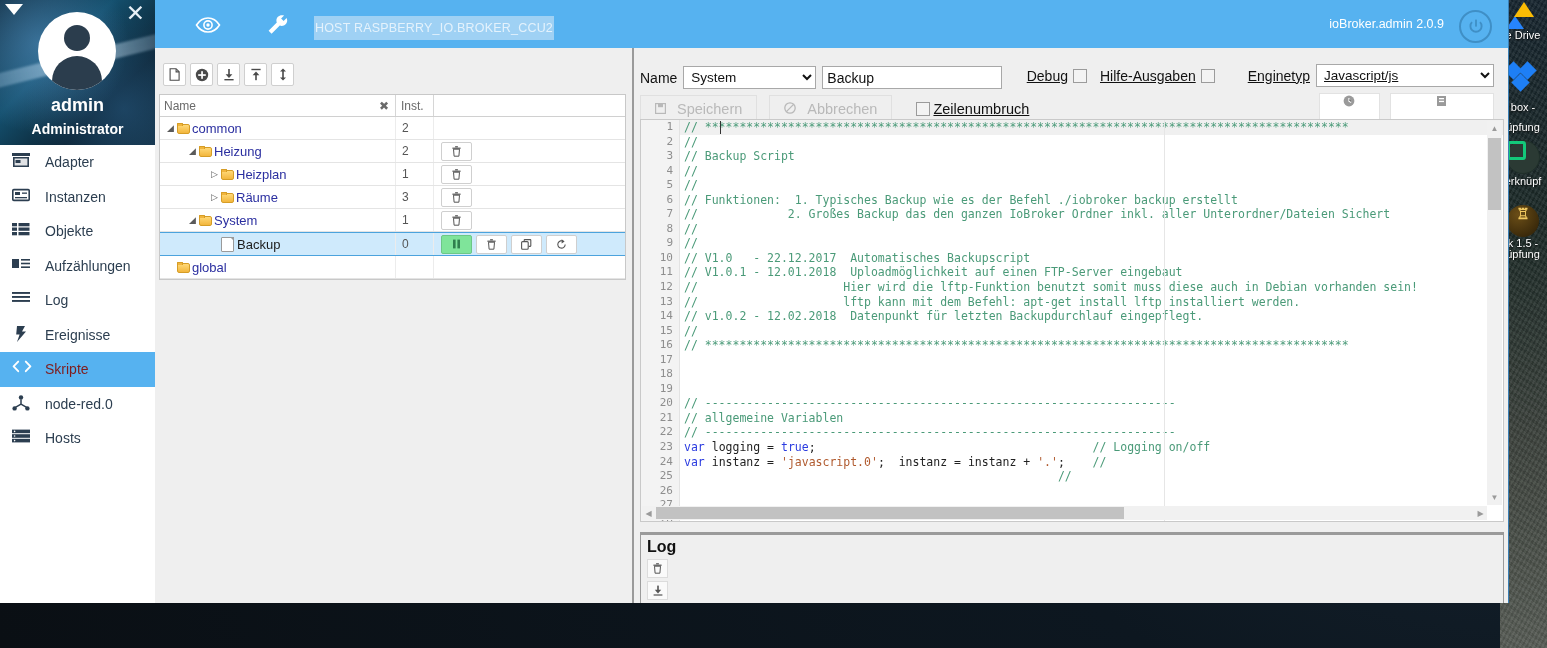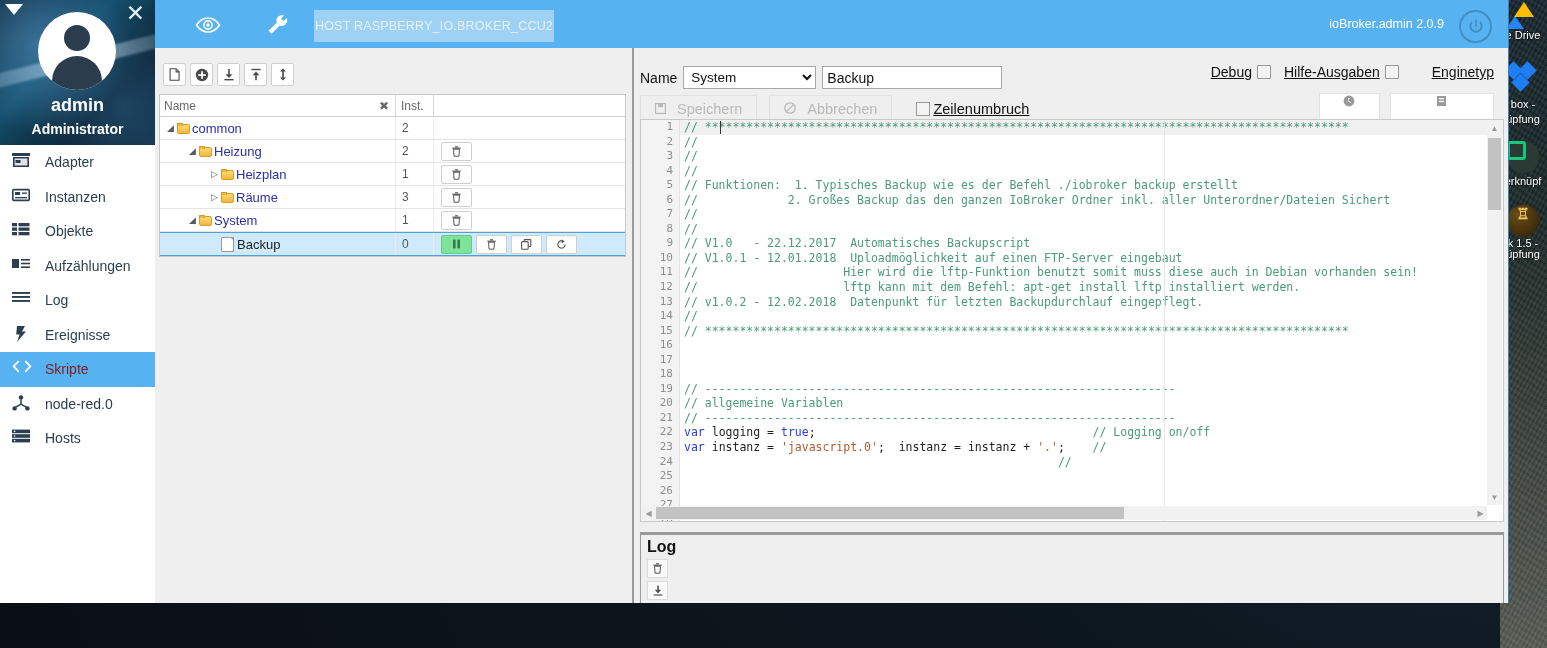--- a/index.html
+++ b/index.html
@@ -124,21 +124,21 @@
     height:17px;min-width:21px;padding:0 4px;background:#fff;border:1px solid #cfcfcf;border-radius:2px;
     display:flex;align-items:center;justify-content:center;cursor:pointer;color:#555;
   }
   .abtn.green{background:#7fe49a;border-color:#6cc787;}
   .abtn svg{display:block;}
 
   
   .hdr{position:absolute;left:155px;top:0;width:1353px;height:48px;background:#56b2f0;}
   .hdr-ico{position:absolute;top:12px;width:26px;height:26px;display:flex;align-items:center;justify-content:center;color:#fff;cursor:pointer;}
   .hostbox{
-    position:absolute;left:159px;top:10px;width:240px;height:32px;background:#9fd1f4;
+    position:absolute;left:159px;top:16px;width:240px;height:24px;background:#9fd1f4;
     color:#e4f2fc;font-size:12.5px;display:flex;align-items:center;justify-content:center;letter-spacing:.2px;
   }
   .ver{position:absolute;right:64px;top:17px;color:#fff;font-size:12.5px;}
   .pwr{position:absolute;right:16px;top:10px;width:29px;height:29px;border-radius:50%;border:2px solid #3f8fc6;display:flex;align-items:center;justify-content:center;cursor:pointer;}
 
   
   .editor{position:absolute;left:632px;top:48px;width:876px;height:555px;background:#efefef;border-left:2px solid #9a9a9a;box-sizing:border-box;}
   .ed-row1{position:absolute;left:6px;top:18px;display:flex;align-items:center;font-size:14px;color:#111;}
   .lbl{margin-right:6px;}
   select.sel{
@@ -208,21 +208,21 @@
       <span class="glyph gdrive"></span>
       <span class="cap">e Drive</span>
     </div>
 
     <div class="desk-ico" style="top:62px;">
       <span class="glyph dbox">
           <i></i>
           <i></i>
           <i></i>
         </span>
-      <span class="cap" style="white-space:pre-line;line-height:15px;">box -
+      <span class="cap" style="white-space:pre-line;line-height:20px;">box -
 üpfung</span>
     </div>
 
     <div class="desk-ico" style="top:140px;">
       <span class="glyph greenapp">
           <b></b>
         </span>
       <span class="cap">erknüpf</span>
     </div>
 
@@ -535,20 +535,29 @@
                   </svg>
                 </div>
                 <div class="abtn ">
                   <svg width="11" height="11" viewBox="0 0 11 11">
                     <path fill="none" stroke="currentColor" stroke-width="1.1" d="M9.2 5.5A3.7 3.7 0 1 1 7.6 2.4"></path>
                     <path fill="currentColor" d="M5.6 0.2l3 2.2-3 2.2z"></path>
                   </svg>
                 </div>
               </div>
             </div>
+            <div class="trow">
+              <div class="tc-name" style="padding-left: 4px;">
+                <span class="twist">&nbsp;</span>
+                <span class="folder"></span>
+                <span class="tname">global</span>
+              </div>
+              <div class="tc-inst"></div>
+              <div class="tc-act"></div>
+            </div>
           </div>
       </div>
     </div>
 
     <div class="editor">
 
       <div class="ed-row1">
         <span class="lbl">Name</span>
         <select class="sel" id="folder-select"><option>System</option><option>common</option><option>global</option><option>Heizung</option></select>
         <input class="txt" id="script-name-input" style="width: 180px; margin-left: 6px;" value="Backup">
@@ -558,20 +567,21 @@
         <div class="chk-wrap">
           <span>Debug</span>
           <span class="chk"></span>
         </div>
         <div class="chk-wrap">
           <span>Hilfe-Ausgaben</span>
           <span class="chk"></span>
         </div>
         <div class="chk-wrap" style="margin-left:20px;">
           <span>Enginetyp</span>
+          <select class="sel" id="enginetype-select" style="width:178px;margin-left:6px;"><option>Javascript/js</option><option>Blockly</option><option>TypeScript/ts</option></select>
         </div>
       </div>
 
       <div class="ed-row2">
         <div class="gbtn">
           <span>
             <svg width="11" height="11" viewBox="0 0 11 11">
                 <rect x=".6" y=".6" width="9.8" height="9.8" fill="none" stroke="currentColor" stroke-width="1.2"></rect>
                 <rect x="3" y=".8" width="5" height="3.4" fill="currentColor"></rect>
               </svg>
@@ -644,20 +654,21 @@
             <div>25</div>
             <div>26</div>
             <div>27</div>
             <div>28</div>
           </div>
         <div class="lines" id="code-lines">
           <div class="vline"></div>
           <div class="caret"></div>
         <div class="ln cur"><span class="cm">// *********************************************************************************************</span></div>
             <div class="ln"><span class="cm">//</span></div>
+            <div class="ln"><span class="cm">// Backup Script</span></div>
             <div class="ln"><span class="cm">//</span></div>
             <div class="ln"><span class="cm">//</span></div>
             <div class="ln"><span class="cm">// Funktionen:  1. Typisches Backup wie es der Befehl ./iobroker backup erstellt</span></div>
             <div class="ln"><span class="cm">//             2. Großes Backup das den ganzen IoBroker Ordner inkl. aller Unterordner/Dateien Sichert</span></div>
             <div class="ln"><span class="cm">//</span></div>
             <div class="ln"><span class="cm">//</span></div>
             <div class="ln"><span class="cm">// V1.0   - 22.12.2017  Automatisches Backupscript</span></div>
             <div class="ln"><span class="cm">// V1.0.1 - 12.01.2018  Uploadmöglichkeit auf einen FTP-Server eingebaut</span></div>
             <div class="ln"><span class="cm">//                     Hier wird die lftp-Funktion benutzt somit muss diese auch in Debian vorhanden sein!</span></div>
             <div class="ln"><span class="cm">//                     lftp kann mit dem Befehl: apt-get install lftp installiert werden.</span></div>

